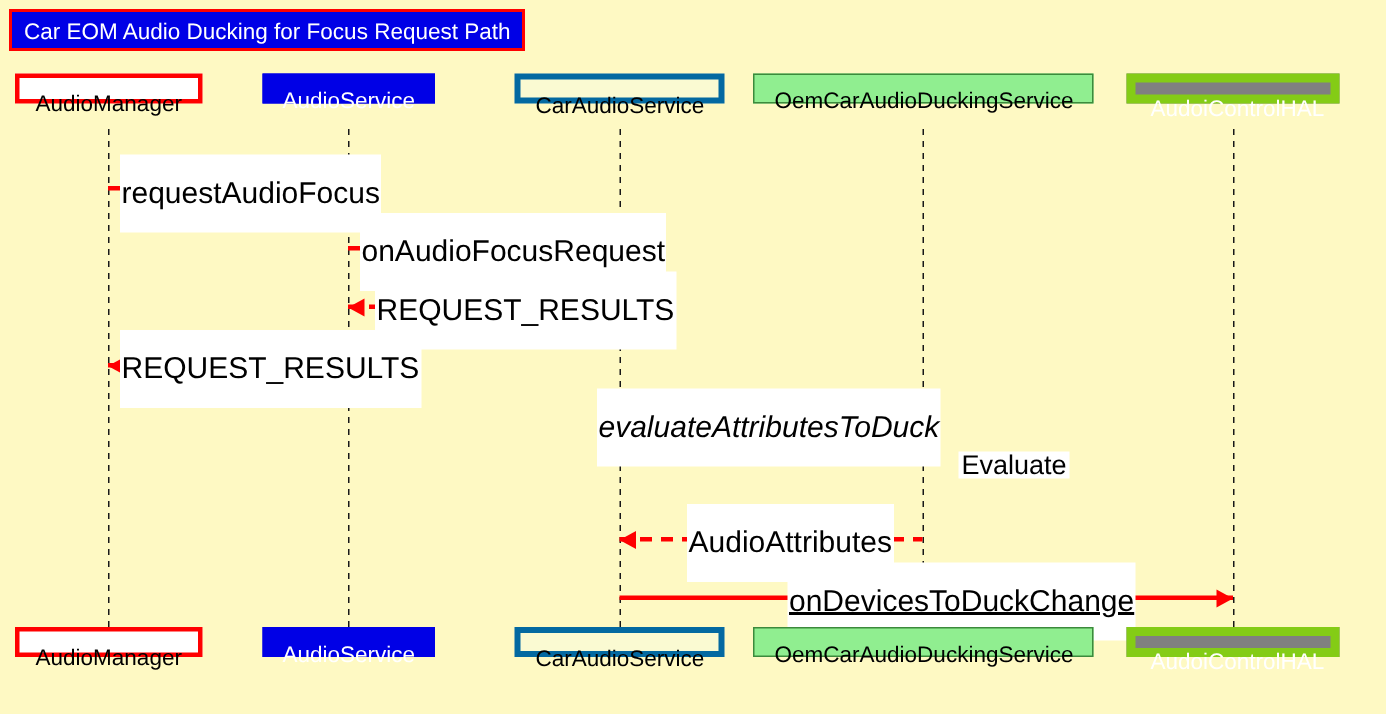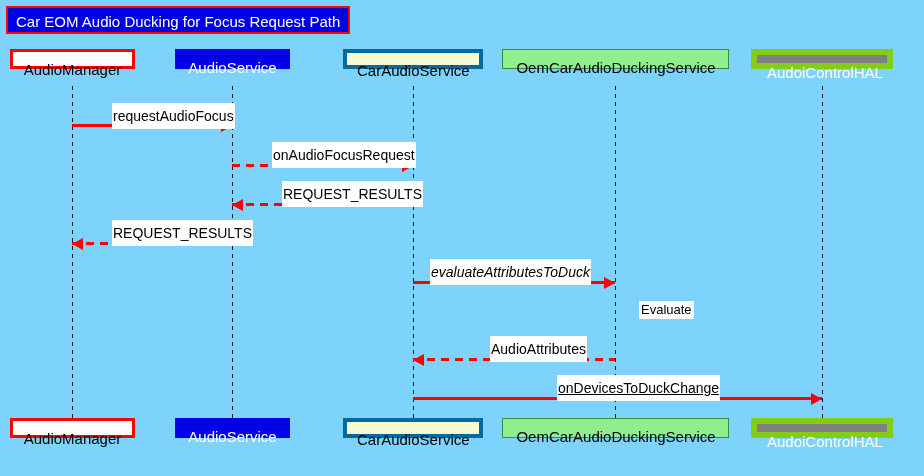--- a/index.html
+++ b/index.html
@@ -7,21 +7,21 @@
     padding: 0;
     background: #000000;
   }
   body {
     font-family: "Liberation Sans", sans-serif;
   }
   #diagram {
     position: relative;
     width: 924px;
     height: 476px;
-    background: #7dd3fc;
+    background: #fef9c3;
     overflow: hidden;
   }
 
   
   .title-banner {
     position: absolute;
     left: 6px;
     top: 6px;
     height: 28px;
     line-height: 28px;
@@ -109,31 +109,30 @@
     border-left: 11px solid #FF0000;
   }
   .arrow-left {
     border-right: 11px solid #FF0000;
   }
 
   .msg-label {
     position: absolute;
     background: #FFFFFF;
     color: #000000;
-    font-size: 14px;
+    font-size: 20px;
     line-height: 18px;
-    padding: 4px 1px;
+    padding: 17px 1px;
     white-space: nowrap;
-    margin-left: 32px;
   }
   .note-label {
     position: absolute;
     background: #FFFFFF;
     color: #000000;
-    font-size: 13px;
+    font-size: 18px;
     line-height: 18px;
     padding: 0 2px;
     white-space: nowrap;
   }
 </style>
 </head>
 <body>
 
 <div id="diagram">
 

